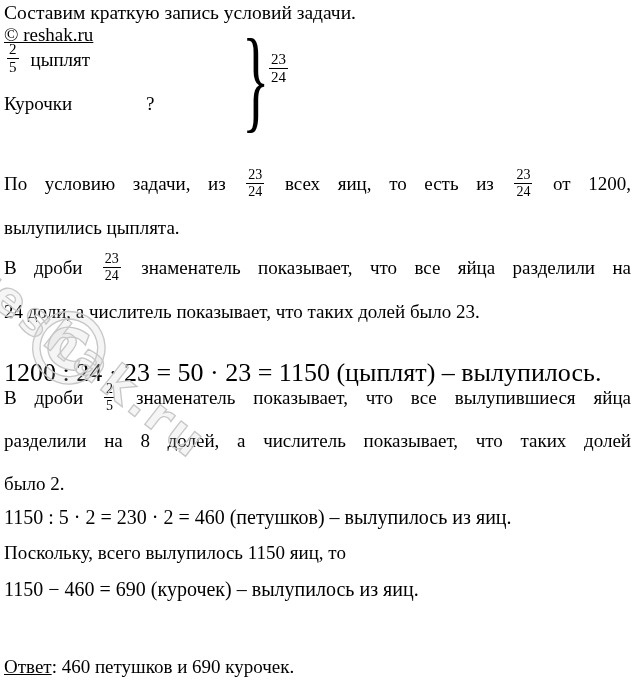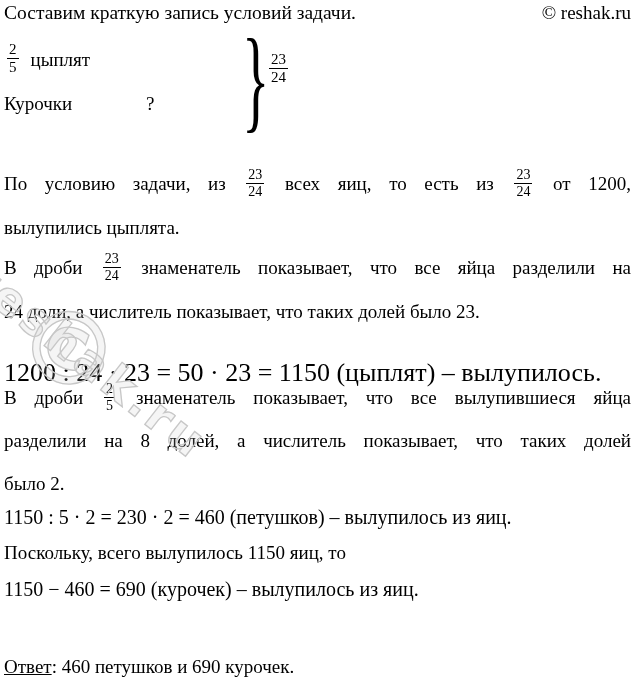--- a/index.html
+++ b/index.html
@@ -2,26 +2,26 @@
 <html><head>
 <meta charset="utf-8">
 <style>
   html,body{margin:0;padding:0;}
   body{
     width:635px;height:690px;position:relative;overflow:hidden;
     background:#ffffff;color:#000;
     font-family:"Liberation Serif","DejaVu Serif",serif;
     font-size:19px;
   }
-  .abs{position:absolute;left:4px;right:4px;}
+  .abs{position:absolute;left:4px;right:4px;flex-direction:column;}
 
   
   .header{top:2px;display:flex;justify-content:space-between;align-items:flex-start;}
   .header .intro{font-size:19.5px;}
-  .header .copy{font-size:19px;}
+  .header .copy{font-size:19px;text-decoration:underline;}
 
   
   .summary{position:absolute;top:38px;left:4px;width:480px;height:88px;}
   .sum-row{display:flex;align-items:center;height:44px;}
   .sum-label{width:142px;display:inline-block;}
   .sum-val{display:inline-flex;align-items:center;gap:9px;}
   .brace{
     position:absolute;left:228px;top:-8px;height:100px;width:40px;
     font-size:114px;line-height:100px;text-align:center;
     transform:scaleX(.5);transform-origin:center;font-weight:400;

